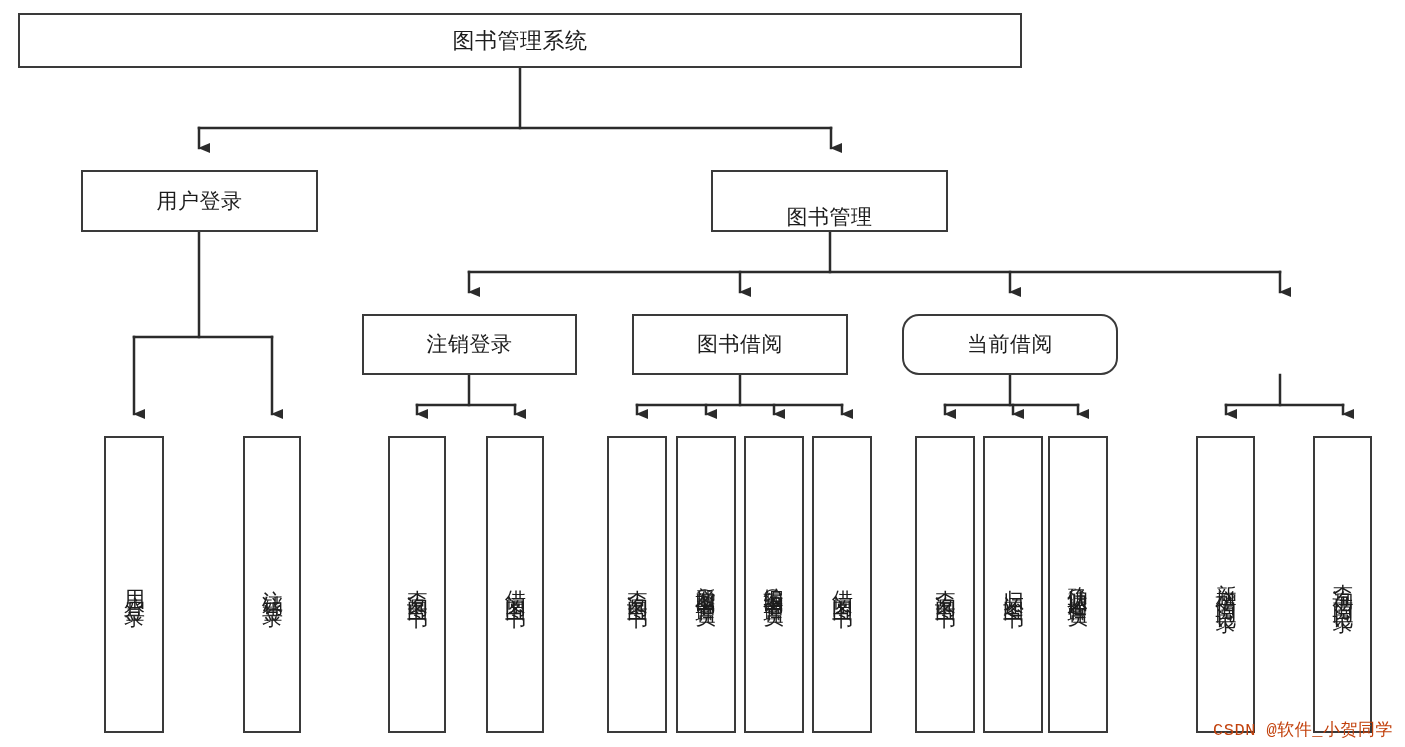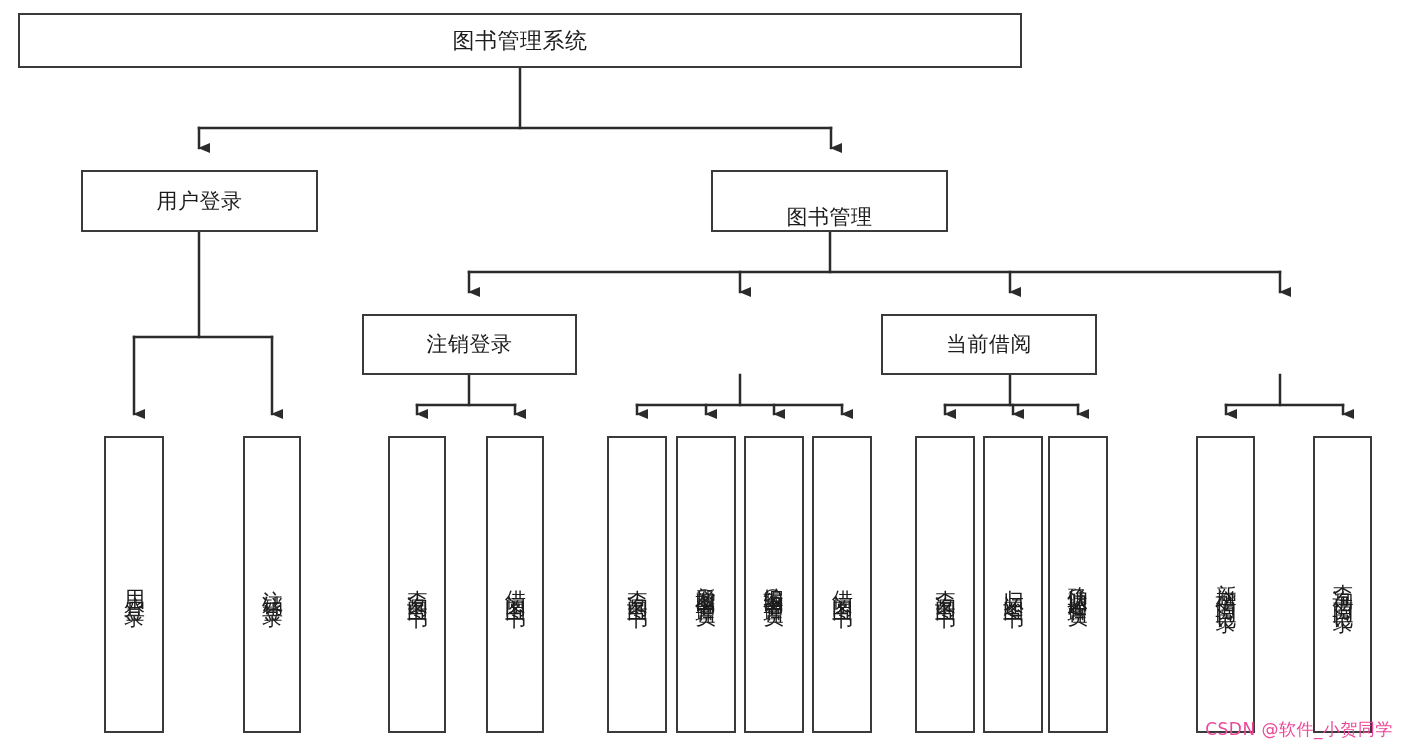--- a/index.html
+++ b/index.html
@@ -68,24 +68,25 @@
   }
   .node.v.tall .label {
     letter-spacing: 3px;
     font-size: 20px;
   }
   #watermark {
     position: absolute;
     right: 12px;
     bottom: 6px;
     font-size: 17px;
-    color: #ec4899;
+    color: #c2410c;
     letter-spacing: 0.5px;
     white-space: nowrap;
     z-index: 5;
+    font-family: Liberation Mono, monospace;
   }
 </style>
 </head>
 <body>
 
 <div id="diagram">
 
   <svg id="connectors" viewBox="0 0 1405 747" xmlns="http://www.w3.org/2000/svg">
     <defs>
       <marker id="arrowhead" markerWidth="11" markerHeight="12" refX="5.5" refY="11" orient="auto" markerUnits="userSpaceOnUse">
@@ -143,21 +144,24 @@
   <div class="node h" style="left:81px; top:170px; width:237px; height:62px;">
     <span class="label">用户登录</span>
   </div>
   <div class="node h" style="left:711px; top:170px; width:237px; height:62px;align-items:flex-end;">
     <span class="label">图书管理</span>
   </div>
 
   <div class="node h" style="left:362px; top:314px; width:215px; height:61px;">
     <span class="label">注销登录</span>
   </div>
-  <div class="node h" style="left:881px; top:314px; width:216px; height:61px;">
+  <div class="node h" style="left:632px; top:314px; width:216px; height:61px;">
+    <span class="label">图书借阅</span>
+  </div>
+  <div class="node h" style="left:902px; top:314px; width:216px; height:61px;border-radius:17px;">
     <span class="label">当前借阅</span>
   </div>
 
   <div class="node v" style="left:104px; top:436px; width:60px; height:297px;">
     <span class="label">用户登录</span>
   </div>
   <div class="node v" style="left:243px; top:436px; width:58px; height:297px;">
     <span class="label">注销登录</span>
   </div>
   <div class="node v" style="left:388px; top:436px; width:58px; height:297px;">

